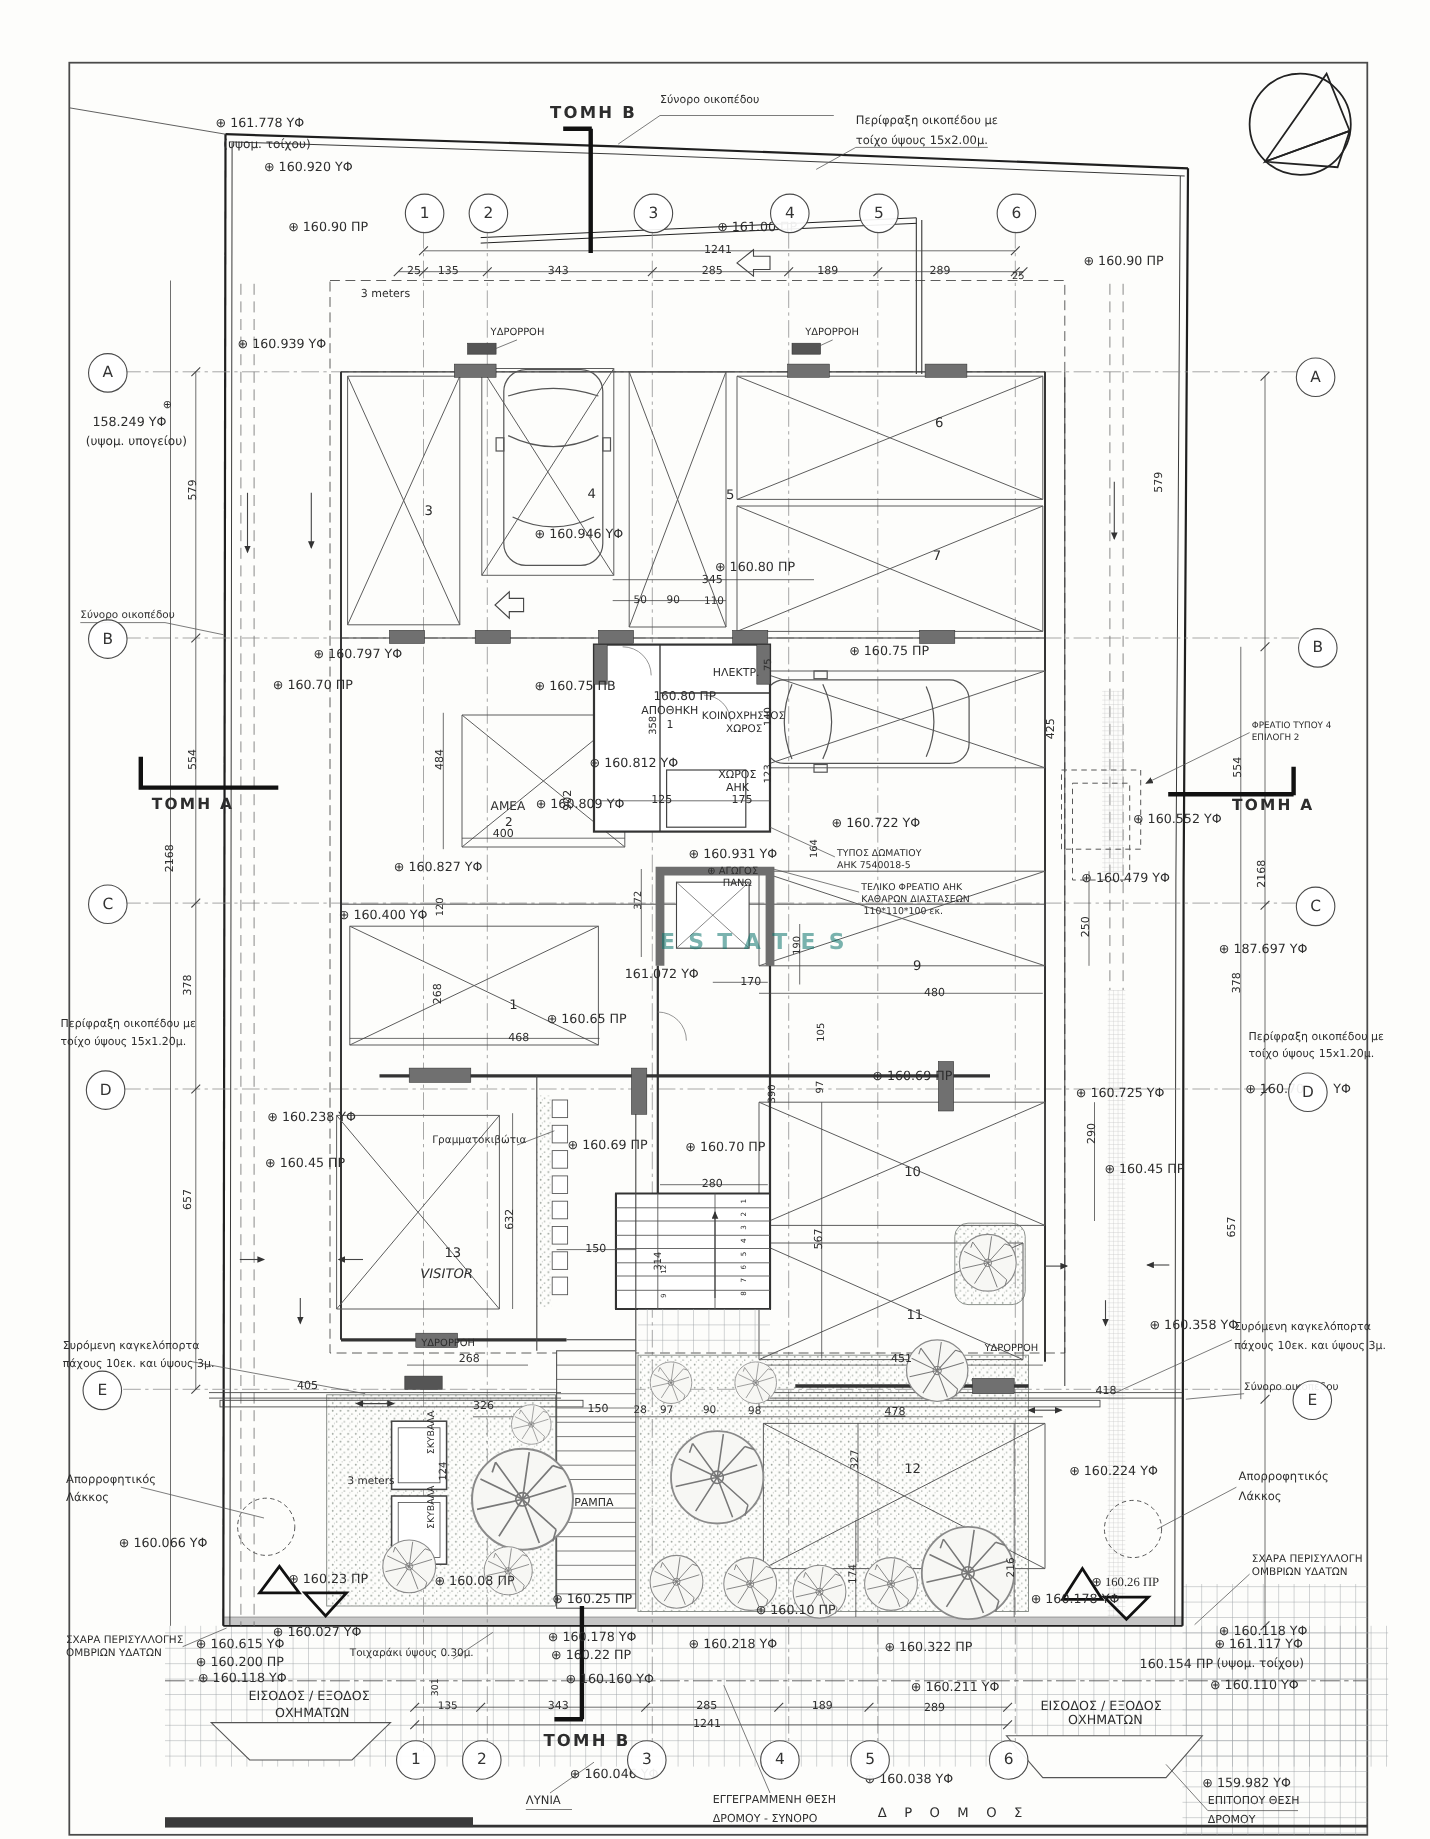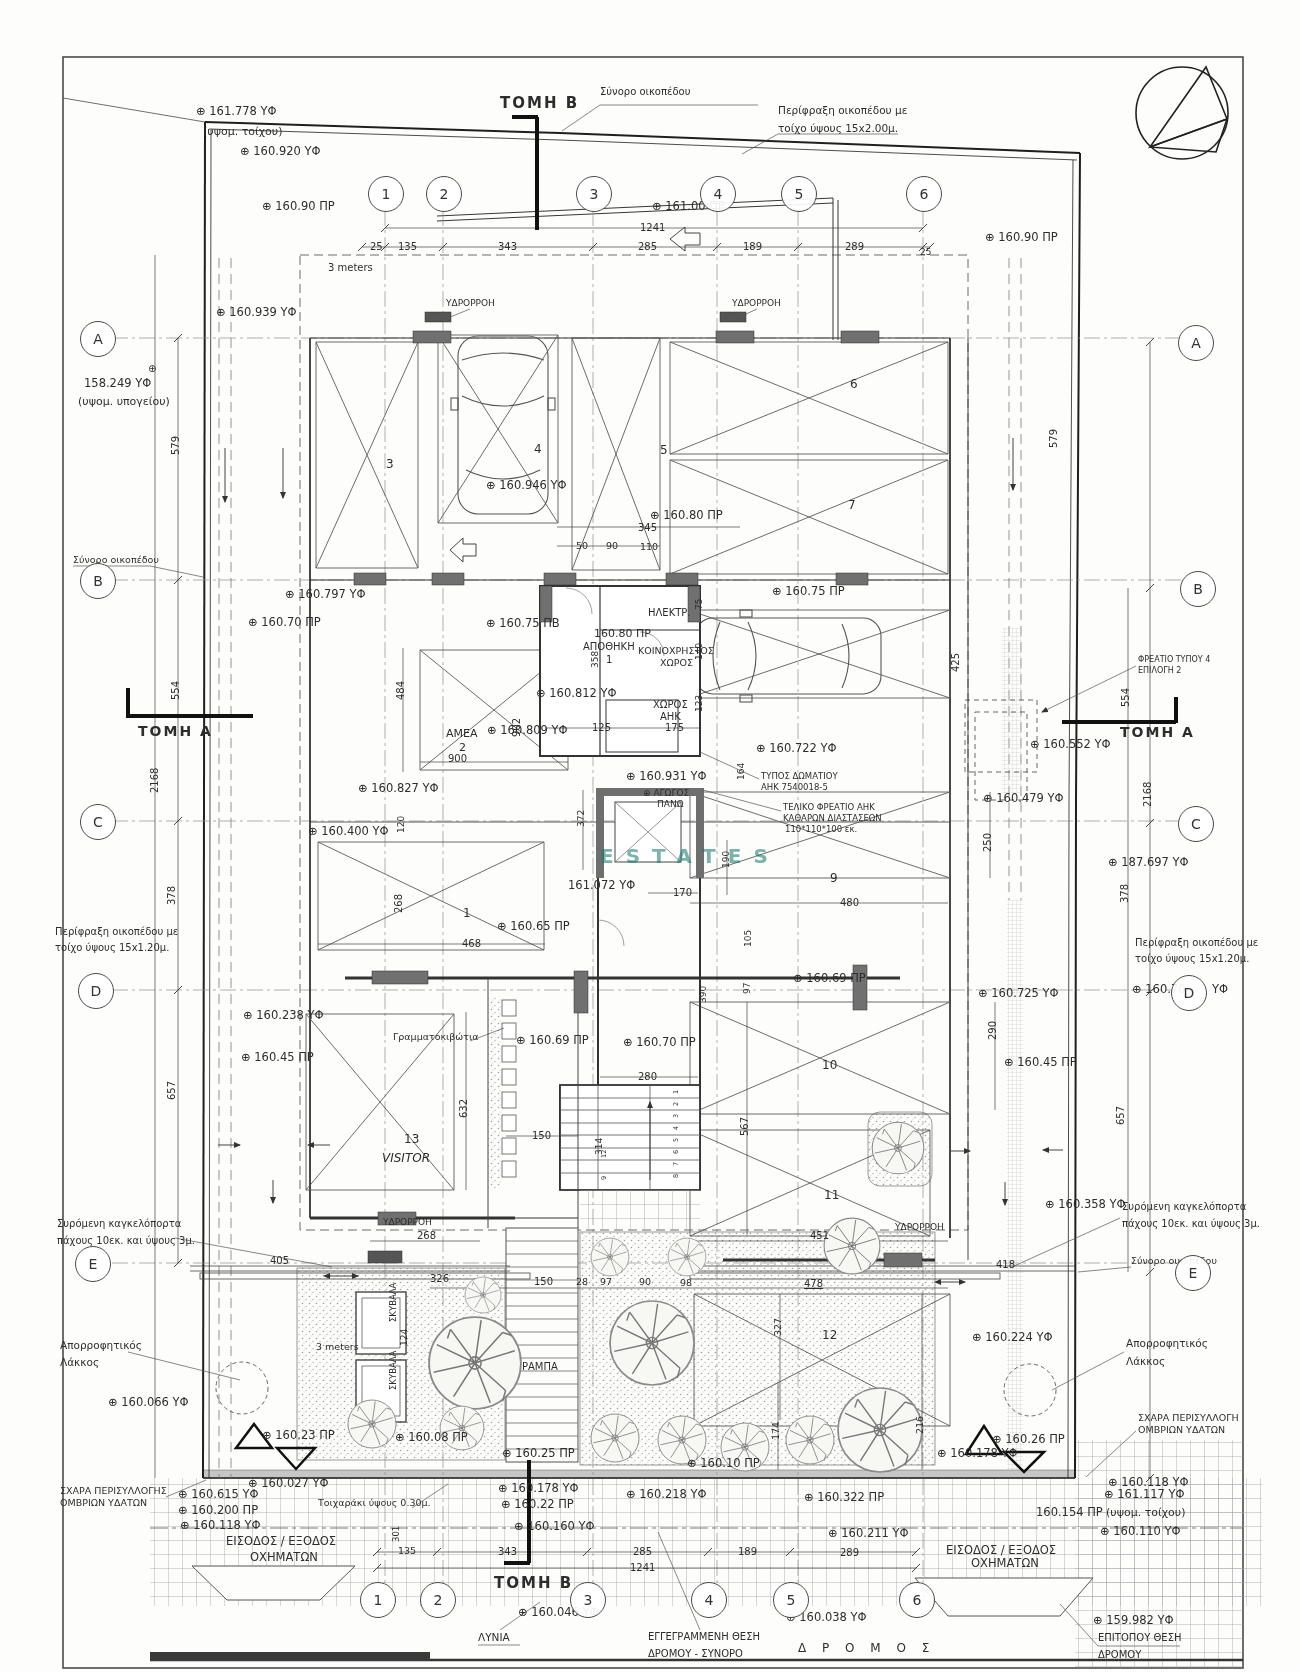--- a/index.html
+++ b/index.html
@@ -340,21 +340,21 @@
       <div class="lbl" style="left: 594px; top: 633px; font-size: 11px; transform: translateY(-50%);">160.80 ΠΡ</div>
       <div class="lbl" style="left: 583px; top: 647px; font-size: 10px; transform: translateY(-50%);">ΑΠΟΘΗΚΗ</div>
       <div class="lbl" style="left: 606px; top: 660px; font-size: 10px; transform: translateY(-50%);">1</div>
       <div class="lbl" style="left: 638px; top: 651px; font-size: 9.5px; transform: translateY(-50%);">ΚΟΙΝΟΧΡΗΣΤΟΣ</div>
       <div class="lbl" style="left: 660px; top: 663px; font-size: 9.5px; transform: translateY(-50%);">ΧΩΡΟΣ</div>
       <div class="lbl" style="left: 536px; top: 694px; font-size: 11.5px; transform: translateY(-50%);">⊕ 160.812 ΥΦ</div>
       <div class="lbl" style="left: 653px; top: 705px; font-size: 10px; transform: translateY(-50%);">ΧΩΡΟΣ</div>
       <div class="lbl" style="left: 660px; top: 717px; font-size: 10px; transform: translateY(-50%);">ΑΗΚ</div>
       <div class="lbl" style="left: 446px; top: 733px; font-size: 11px; transform: translateY(-50%);">ΑΜΕΑ</div>
       <div class="lbl" style="left: 459px; top: 747px; font-size: 11px; transform: translateY(-50%);">2</div>
-      <div class="lbl" style="left: 448px; top: 759px; font-size: 10px; transform: translateY(-50%);">900</div>
+      <div class="lbl" style="left: 448px; top: 759px; font-size: 10px; transform: translateY(-50%);">400</div>
       <div class="lbl" style="left: 487px; top: 731px; font-size: 11.5px; transform: translateY(-50%);">⊕ 160.809 ΥΦ</div>
       <div class="lbl" style="left: 756px; top: 749px; font-size: 11.5px; transform: translateY(-50%);">⊕ 160.722 ΥΦ</div>
       <div class="lbl b" style="left: 138px; top: 731px; font-size: 14px; transform: translateY(-50%);">ΤΟΜΗ  Α</div>
       <div class="lbl b" style="left: 1120px; top: 732px; font-size: 14px; transform: translateY(-50%);">ΤΟΜΗ  Α</div>
       <div class="lbl" style="left: 176px; top: 700px; font-size: 10px; transform: translateY(-50%) rotate(-90deg);">554</div>
       <div class="lbl" style="left: 1126px; top: 707px; font-size: 10px; transform: translateY(-50%) rotate(-90deg);">554</div>
       <div class="lbl" style="left: 1030px; top: 745px; font-size: 11.5px; transform: translateY(-50%);">⊕ 160.552 ΥΦ</div>
       <div class="lbl" style="left: 1138px; top: 660px; font-size: 8px; transform: translateY(-50%);">ΦΡΕΑΤΙΟ ΤΥΠΟΥ 4</div>
       <div class="lbl" style="left: 1138px; top: 671px; font-size: 8px; transform: translateY(-50%);">ΕΠΙΛΟΓΗ 2</div>
       <div class="lbl" style="left: 401px; top: 700px; font-size: 10px; transform: translateY(-50%) rotate(-90deg);">484</div>
@@ -455,21 +455,21 @@
       <div class="lbl" style="left: 822px; top: 1335px; font-size: 12px; transform: translateY(-50%);">12</div>
       <div class="lbl" style="left: 108px; top: 1403px; font-size: 11.5px; transform: translateY(-50%);">⊕ 160.066 ΥΦ</div>
       <div class="lbl" style="left: 778px; top: 1336px; font-size: 9.5px; transform: translateY(-50%) rotate(-90deg);">327</div>
       <div class="lbl" style="left: 920px; top: 1434px; font-size: 9.5px; transform: translateY(-50%) rotate(-90deg);">216</div>
       <div class="lbl" style="left: 776px; top: 1440px; font-size: 9.5px; transform: translateY(-50%) rotate(-90deg);">174</div>
       <div class="lbl" style="left: 972px; top: 1338px; font-size: 11.5px; transform: translateY(-50%);">⊕ 160.224 ΥΦ</div>
       <div class="lbl" style="left: 262px; top: 1436px; font-size: 11.5px; transform: translateY(-50%);">⊕ 160.23 ΠΡ</div>
       <div class="lbl" style="left: 395px; top: 1438px; font-size: 11.5px; transform: translateY(-50%);">⊕ 160.08 ΠΡ</div>
       <div class="lbl" style="left: 502px; top: 1454px; font-size: 11.5px; transform: translateY(-50%);">⊕ 160.25 ΠΡ</div>
       <div class="lbl" style="left: 687px; top: 1464px; font-size: 11.5px; transform: translateY(-50%);">⊕ 160.10 ΠΡ</div>
-      <div class="lbl" style="left: 992px; top: 1440px; font-size: 11.5px; transform: translateY(-50%);">⊕ 160.26 ΠΡ</div>
+      <div class="lbl" style="left: 992px; top: 1440px; font-size: 11.5px; transform: translateY(-50%); font-family: Liberation Serif, serif;">⊕ 160.26 ΠΡ</div>
       <div class="lbl" style="left: 937px; top: 1454px; font-size: 11.5px; transform: translateY(-50%);">⊕ 160.178 ΥΦ</div>
       <div class="lbl" style="left: 60px; top: 1491px; font-size: 9.5px; transform: translateY(-50%);">ΣΧΑΡΑ ΠΕΡΙΣΥΛΛΟΓΗΣ</div>
       <div class="lbl" style="left: 60px; top: 1503px; font-size: 9.5px; transform: translateY(-50%);">ΟΜΒΡΙΩΝ ΥΔΑΤΩΝ</div>
       <div class="lbl" style="left: 1138px; top: 1418px; font-size: 9.5px; transform: translateY(-50%);">ΣΧΑΡΑ ΠΕΡΙΣΥΛΛΟΓΗ</div>
       <div class="lbl" style="left: 1138px; top: 1430px; font-size: 9.5px; transform: translateY(-50%);">ΟΜΒΡΙΩΝ ΥΔΑΤΩΝ</div>
       <div class="lbl" style="left: 248px; top: 1484px; font-size: 11.5px; transform: translateY(-50%);">⊕ 160.027 ΥΦ</div>
       <div class="lbl" style="left: 178px; top: 1495px; font-size: 11.5px; transform: translateY(-50%);">⊕ 160.615 ΥΦ</div>
       <div class="lbl" style="left: 178px; top: 1511px; font-size: 11.5px; transform: translateY(-50%);">⊕ 160.200 ΠΡ</div>
       <div class="lbl" style="left: 180px; top: 1526px; font-size: 11.5px; transform: translateY(-50%);">⊕ 160.118 ΥΦ</div>
       <div class="lbl" style="left: 318px; top: 1503px; font-size: 9.5px; transform: translateY(-50%);">Τοιχαράκι ύψους 0.30μ.</div>

